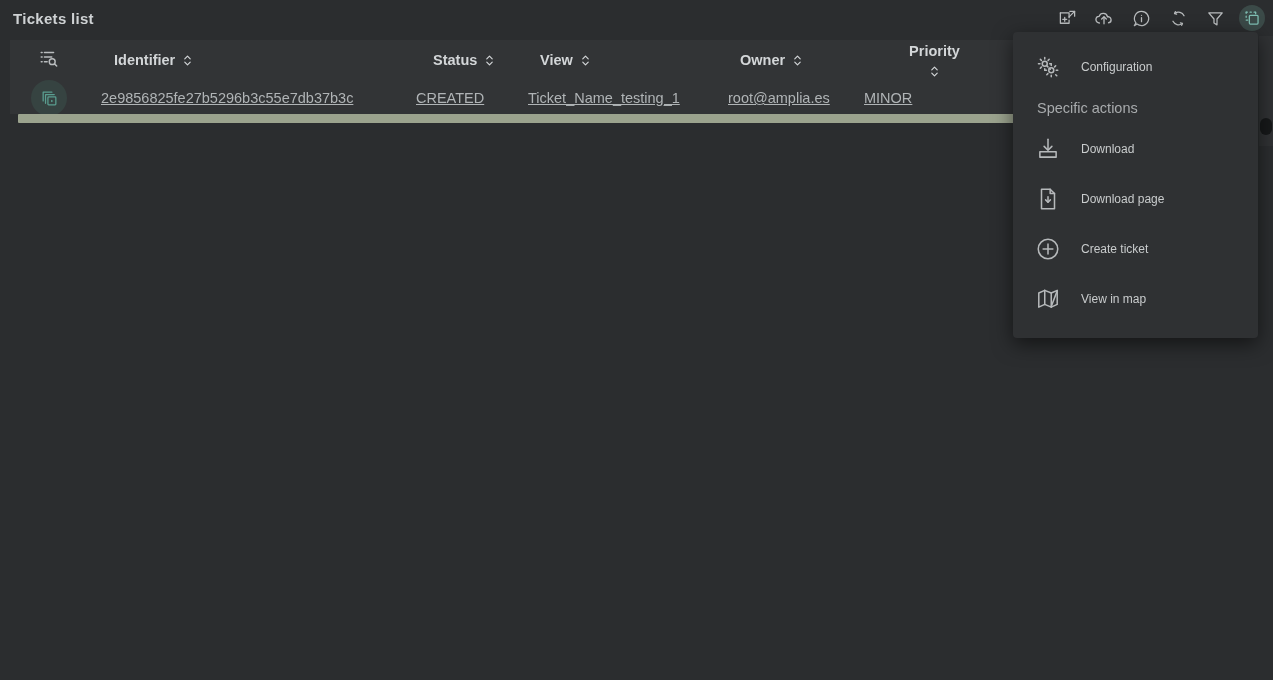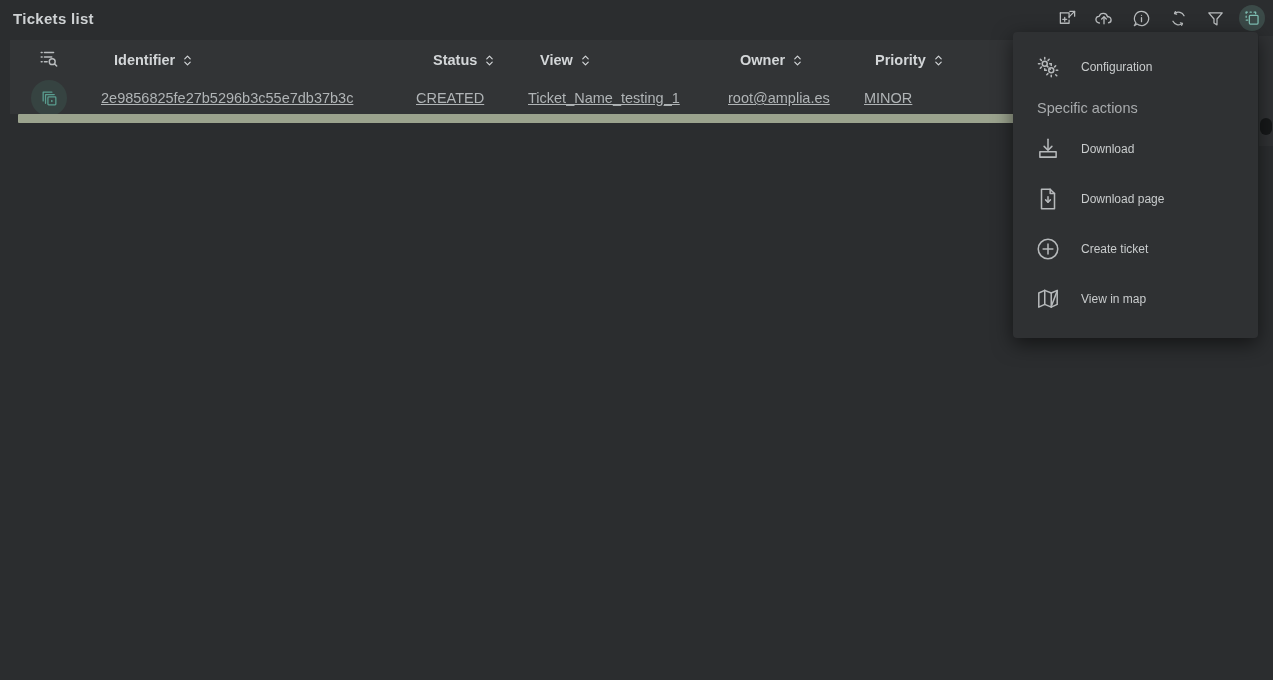--- a/index.html
+++ b/index.html
@@ -122,21 +122,21 @@
   .c-status  { flex: 0 0 115px; }
   .c-name    { flex: 0 0 200px; }
   .c-owner   { flex: 0 0 136px; }
   .c-priority{ flex: 0 0 130px; }
   .c-sev     { flex: 0 0 160px; }
 
   .th.c-ident   { padding-left: 26px; }
   .th.c-status  { padding-left: 20px; }
   .th.c-name    { padding-left: 12px; }
   .th.c-owner   { padding-left: 12px; }
-  .th.c-priority{ padding-left: 11px; }
+  .th.c-priority{ padding-left: 11px; flex-direction: column; }
   .th.c-sev     { padding-left: 31px; }
 
   .td.c-ident   { padding-left: 13px; }
   .td.c-status  { padding-left: 3px; }
   .td.c-name    { padding-left: 0px; }
   .td.c-owner   { padding-left: 0px; }
   .td.c-priority{ padding-left: 0px; }
   .td.c-sev     { padding-left: 23px; }
 
   .sort-ico { display: block; color: #d3d6d8; }

